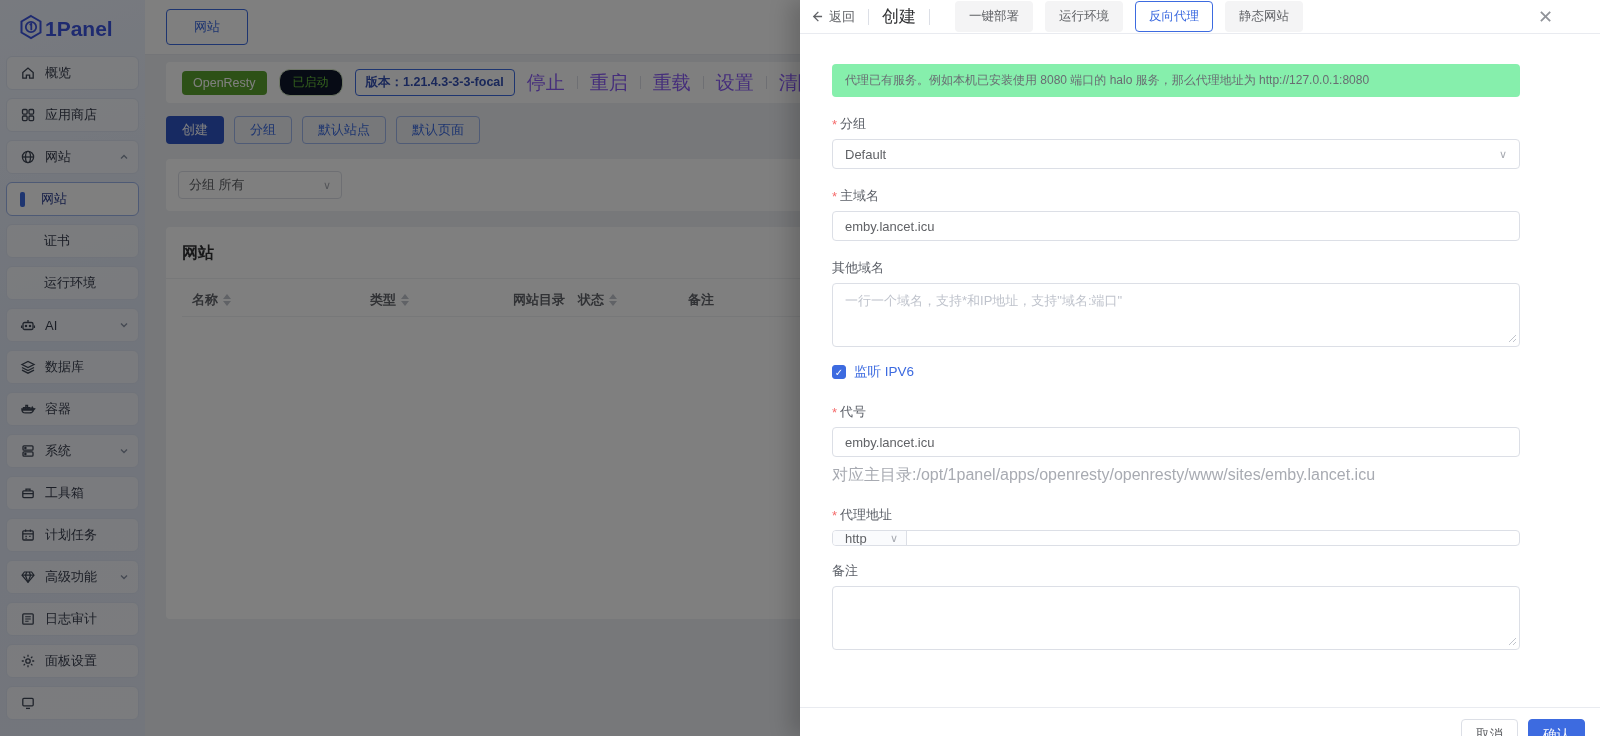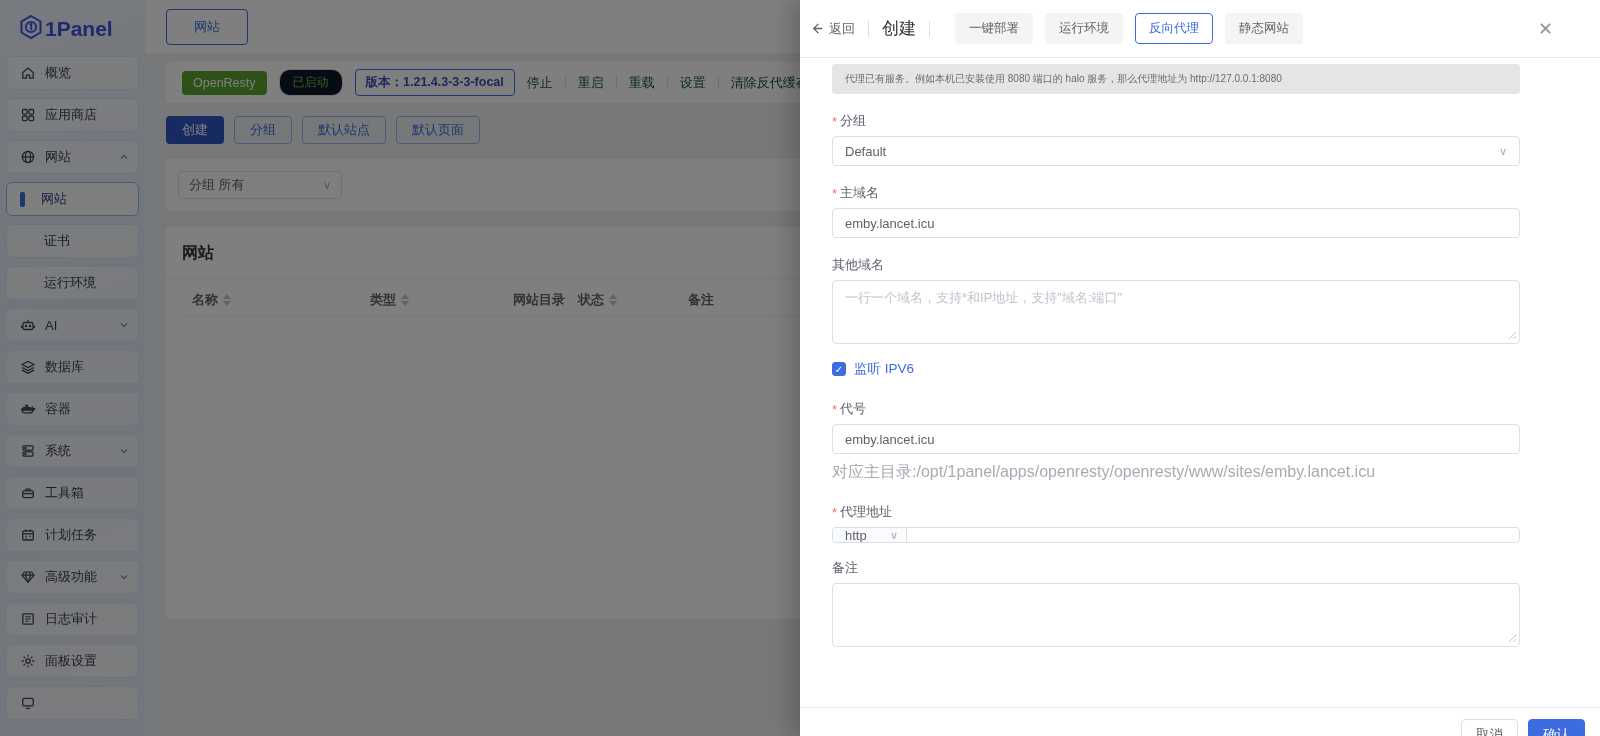--- a/index.html
+++ b/index.html
@@ -29,21 +29,21 @@
     padding:8px 27px; font-size:13px; cursor:pointer; }
   .content { padding:7px 21px 0 21px; }
   .status-card { background:#fff; border-radius:4px; height:41px; display:flex;
     align-items:center; gap:12px; padding:0 16px; width:1414px; }
   .badge-green { background:#5ba32e; color:#fff; font-size:12.5px; border-radius:4px;
     padding:5px 11px; }
   .badge-running { background:#0f172a; border:1px solid #dcedcd; color:#67c23a;
     font-size:12px; border-radius:11px; padding:4px 13px; }
   .tag-version { border:1px solid #3d6be0; color:#3450b4; font-size:12.5px; font-weight:600;
     border-radius:4px; padding:4px 10px; background:#fff; }
-  .link { color:#14532d; font-size:13px; cursor:pointer; }
+  .link { color:#8b5cf6; font-size:19px; cursor:pointer; }
   .vsep { width:1px; height:13px; background:#dcdfe6; }
   .btn-row { margin-top:13px; display:flex; gap:10px; }
   .btn { height:28px; display:inline-flex; align-items:center; padding:0 15px;
     border-radius:4px; font-size:13px; cursor:pointer; border:1px solid transparent; }
   .btn-primary { background:#2f55c4; color:#fff; }
   .btn-plain { border-color:#9fb6ec; color:#3d6be0; background:transparent; }
   .filter-card { margin-top:15px; background:#fff; border-radius:4px; height:52px;
     display:flex; align-items:center; padding:0 12px; width:1414px; }
   .sel { width:164px; height:28px; border:1px solid #dcdfe6; border-radius:4px;
     display:flex; align-items:center; justify-content:space-between; padding:0 10px;
@@ -60,33 +60,33 @@
   .sorter i { width:0; height:0; border-left:4px solid transparent; border-right:4px solid transparent; display:block; }
   .sorter .up { border-bottom:5px solid #c0c4cc; }
   .sorter .dn { border-top:5px solid #c0c4cc; }
 
   
   .overlay { position:absolute; inset:0; background:rgba(0,0,0,.5); z-index:10; }
 
   
   .drawer { position:absolute; left:800px; top:0; width:800px; height:736px; background:#fff;
     z-index:20; box-shadow:-10px 0 20px rgba(0,0,0,.18); }
-  .d-header { height:58px; border-bottom:1px solid #e9ebf0; display:flex; align-items:center;
+  .d-header { height:34px; border-bottom:1px solid #e9ebf0; display:flex; align-items:center;
     padding:0 0 0 10px; }
   .back { display:flex; align-items:center; gap:6px; color:#606266; font-size:13px; cursor:pointer; }
   .hdiv { width:1px; height:16px; background:#dcdfe6; margin:0 13px; }
   .d-title { font-size:17px; color:#303133; font-weight:500; }
   .dtab { margin-left:12px; padding:6px 13px; font-size:12.5px; border-radius:4px;
     background:#f4f4f5; color:#606266; border:1px solid transparent; cursor:pointer; }
   .dtab.active { background:#fff; border-color:#3d6be0; color:#3d6be0; }
   .close { margin-left:auto; margin-right:47px; color:#909399; font-size:18px; line-height:1;
     cursor:pointer; }
   .d-body { position:absolute; top:42px; left:0; right:0; bottom:29px;
     padding:22px 80px 0 32px; overflow:hidden; }
-  .alert { background:#e5e5e5; color:#696c72; font-size:10px; border-radius:4px;
+  .alert { background:#86efac; color:#696c72; font-size:12px; border-radius:4px;
     padding:8px 13px; }
   .flabel { display:flex; align-items:center; gap:3px; font-size:13px; color:#5a5e66;
     margin:18px 0 0 0; }
   .req { color:#f56c6c; font-size:13px; }
   .inp { margin-top:6px; height:30px; width:100%; border:1px solid #dcdfe6; border-radius:4px;
     padding:0 12px; font-size:13px; color:#606266; outline:none;
     font-family:"Liberation Sans", sans-serif; }
   .sel-inp { margin-top:6px; height:30px; border:1px solid #dcdfe6; border-radius:4px;
     display:flex; align-items:center; justify-content:space-between; padding:0 12px;
     font-size:13px; color:#606266; cursor:pointer; background:#fff; }

